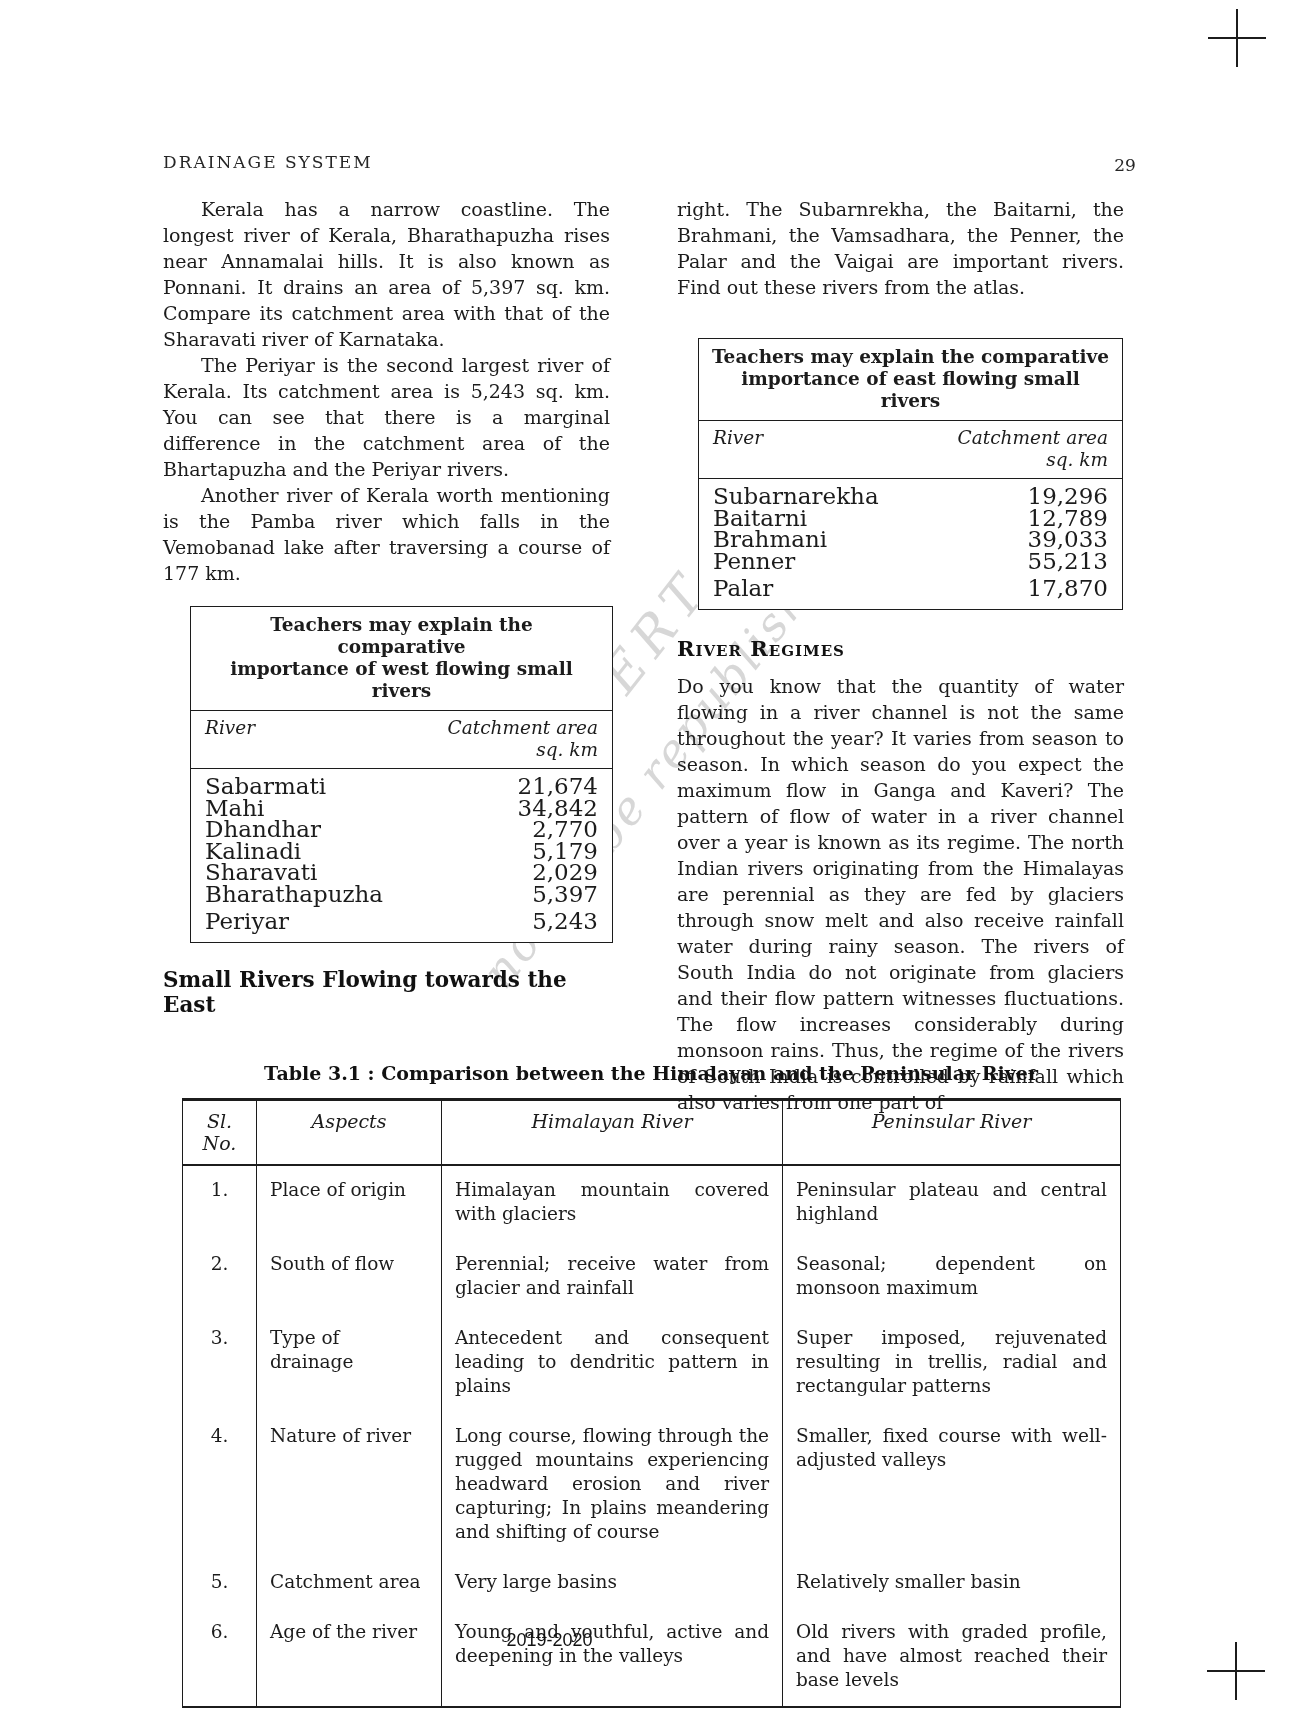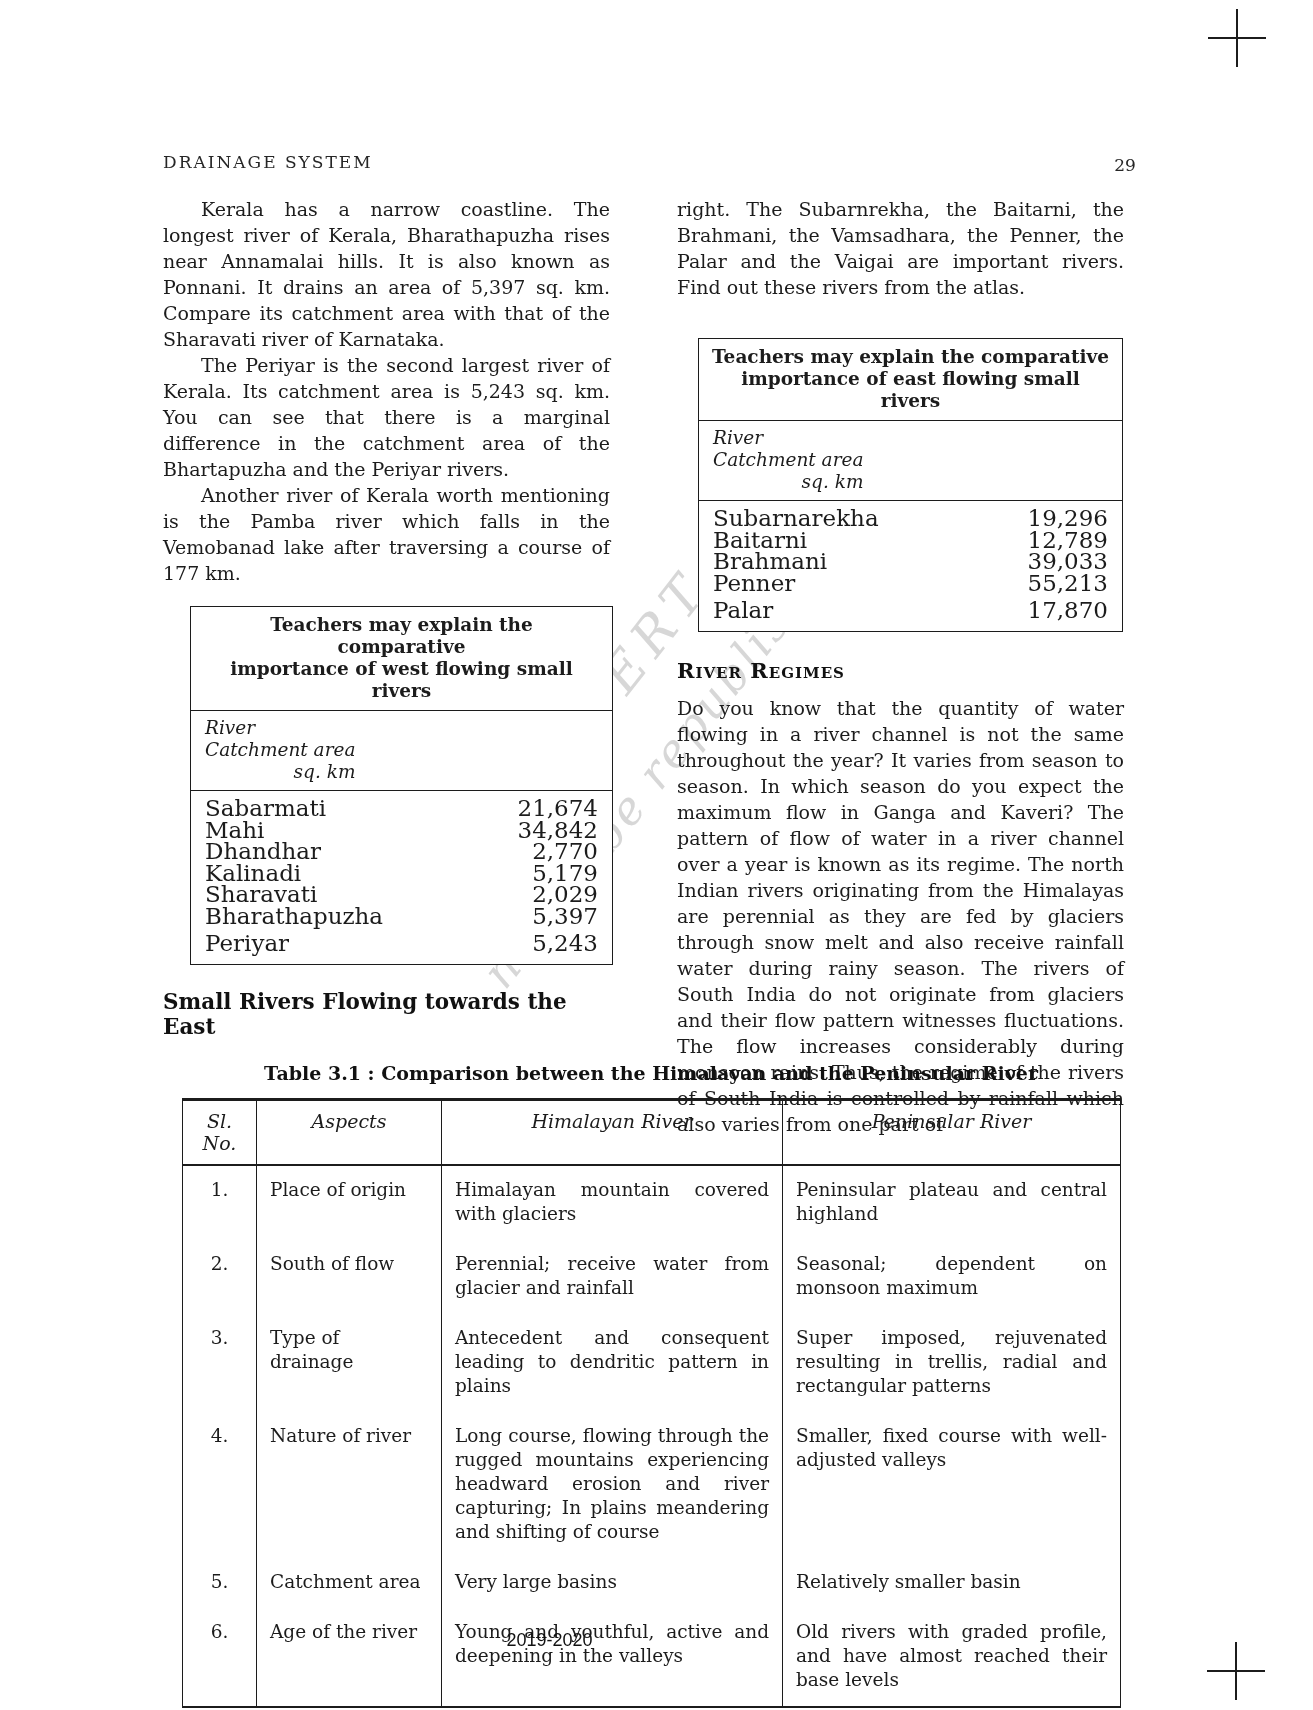--- a/index.html
+++ b/index.html
@@ -39,21 +39,20 @@
     font-weight:bold; text-align:center;
     font-size:18.5px; line-height:22px;
     padding:7px 12px 8px;
     border-bottom:1.7px solid #1c1c1c;
   }
   .tt-head{
     display:flex; justify-content:space-between; align-items:flex-start;
     font-style:italic; font-size:18.5px; line-height:22px;
     padding:6px 14px 7px;
     border-bottom:1.7px solid #1c1c1c;
-    flex-direction:column;
   }
   .tt-head .tt-col-right{ text-align:right; }
   .tt-rows{ padding:7px 14px 9px; }
   .tt-row{
     display:flex; justify-content:space-between;
     font-size:23px; line-height:21.5px;
   }
   .tt-row-last{ margin-top:6px; }
 
   .section-heading{

